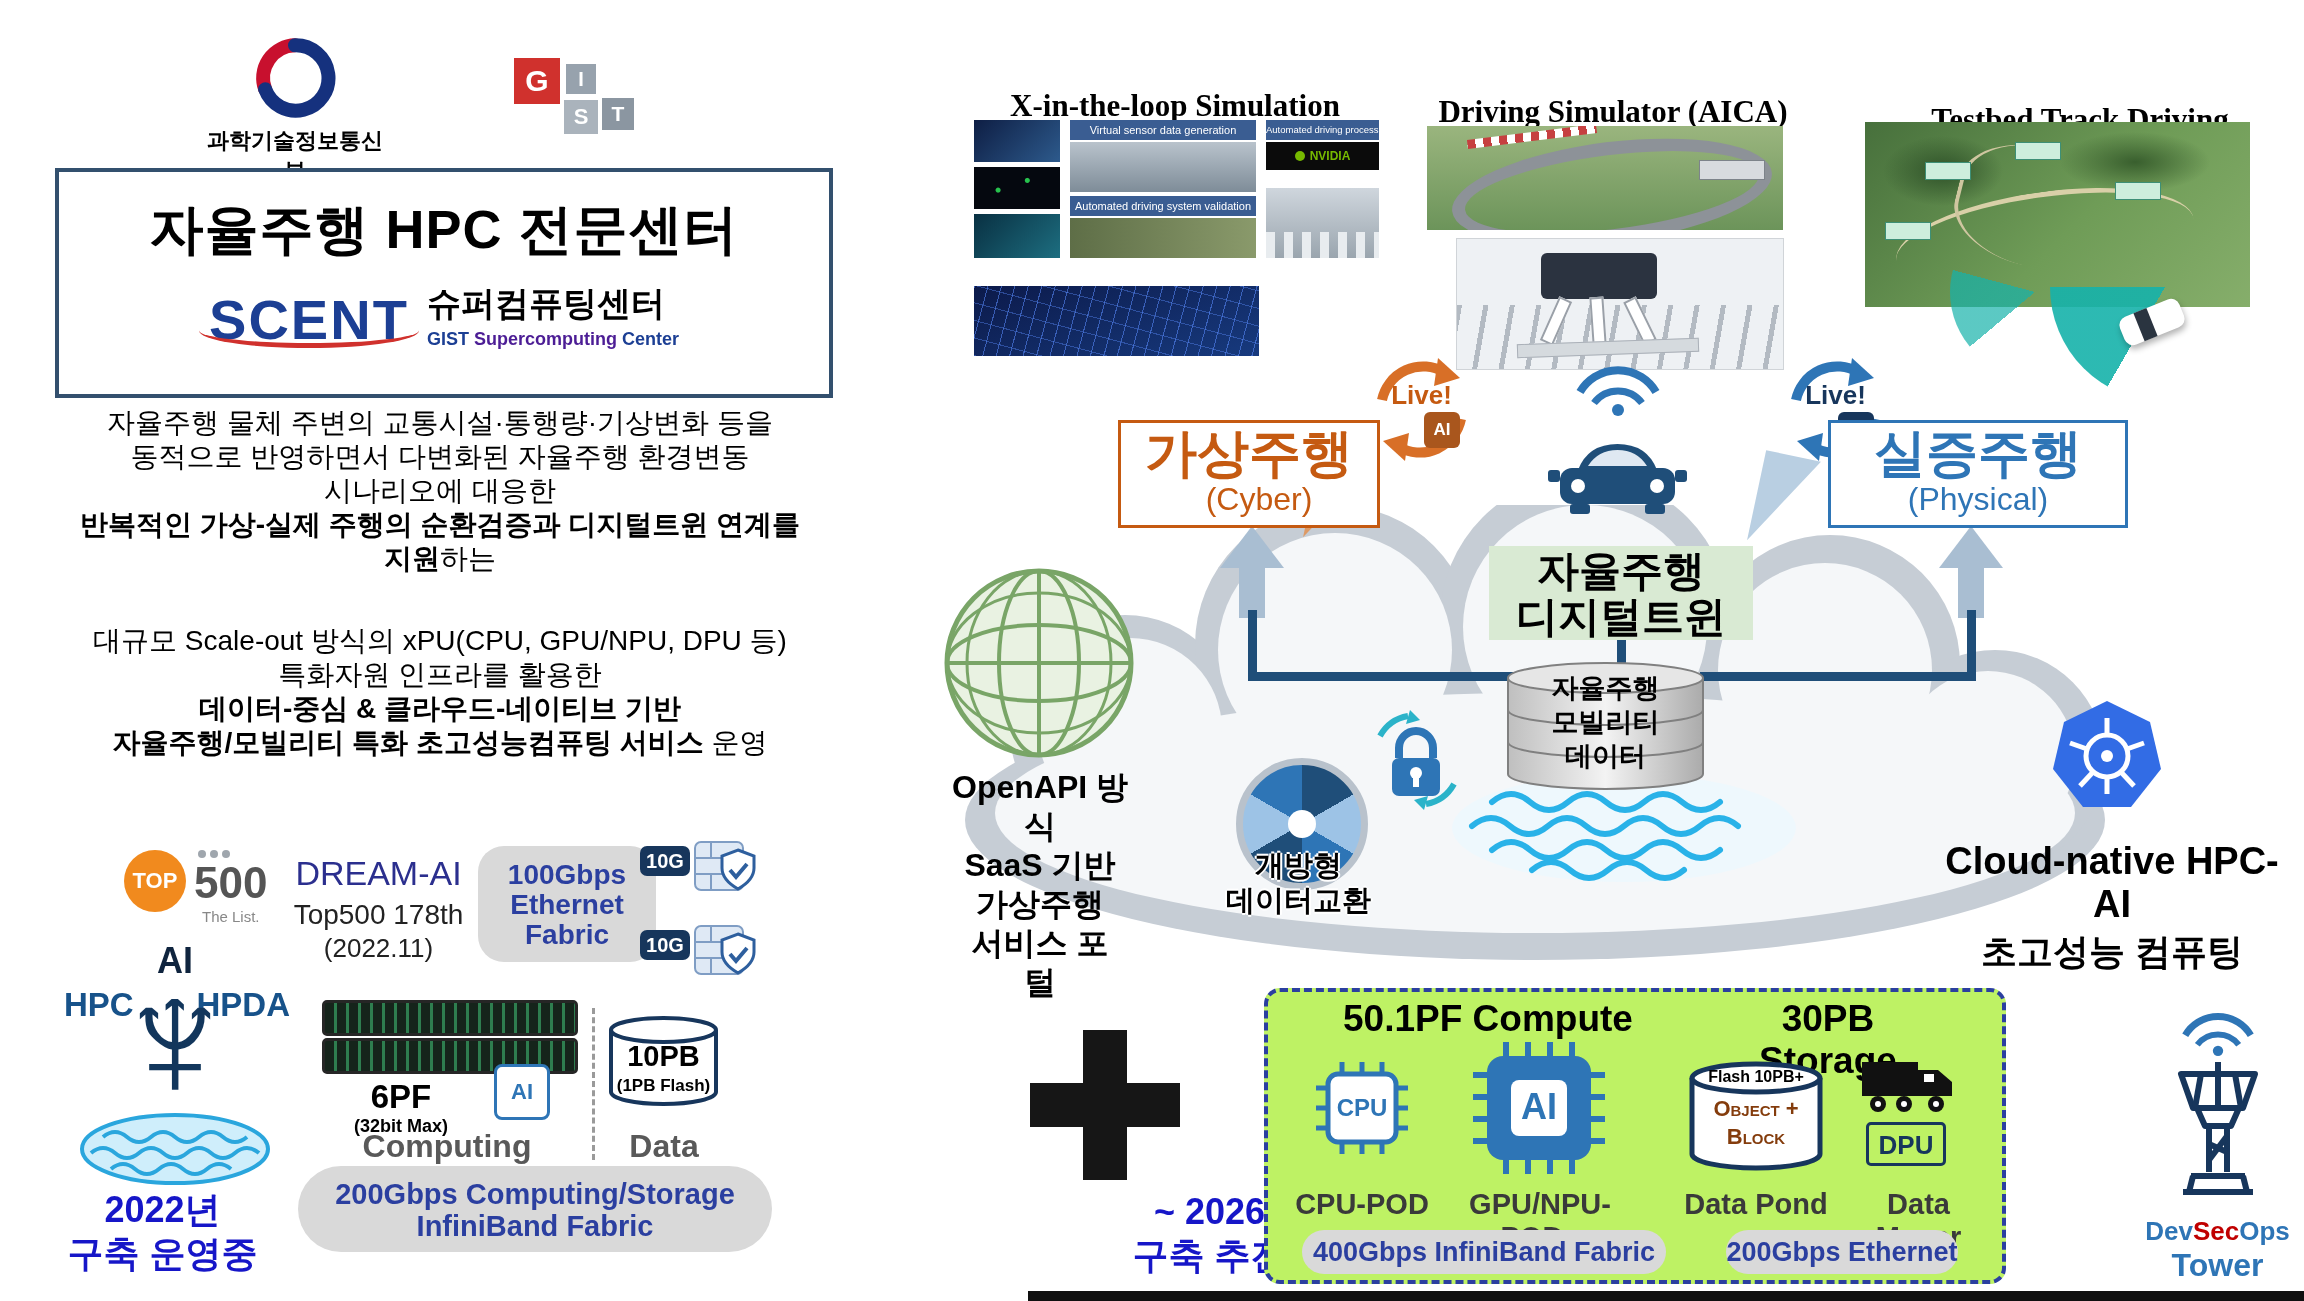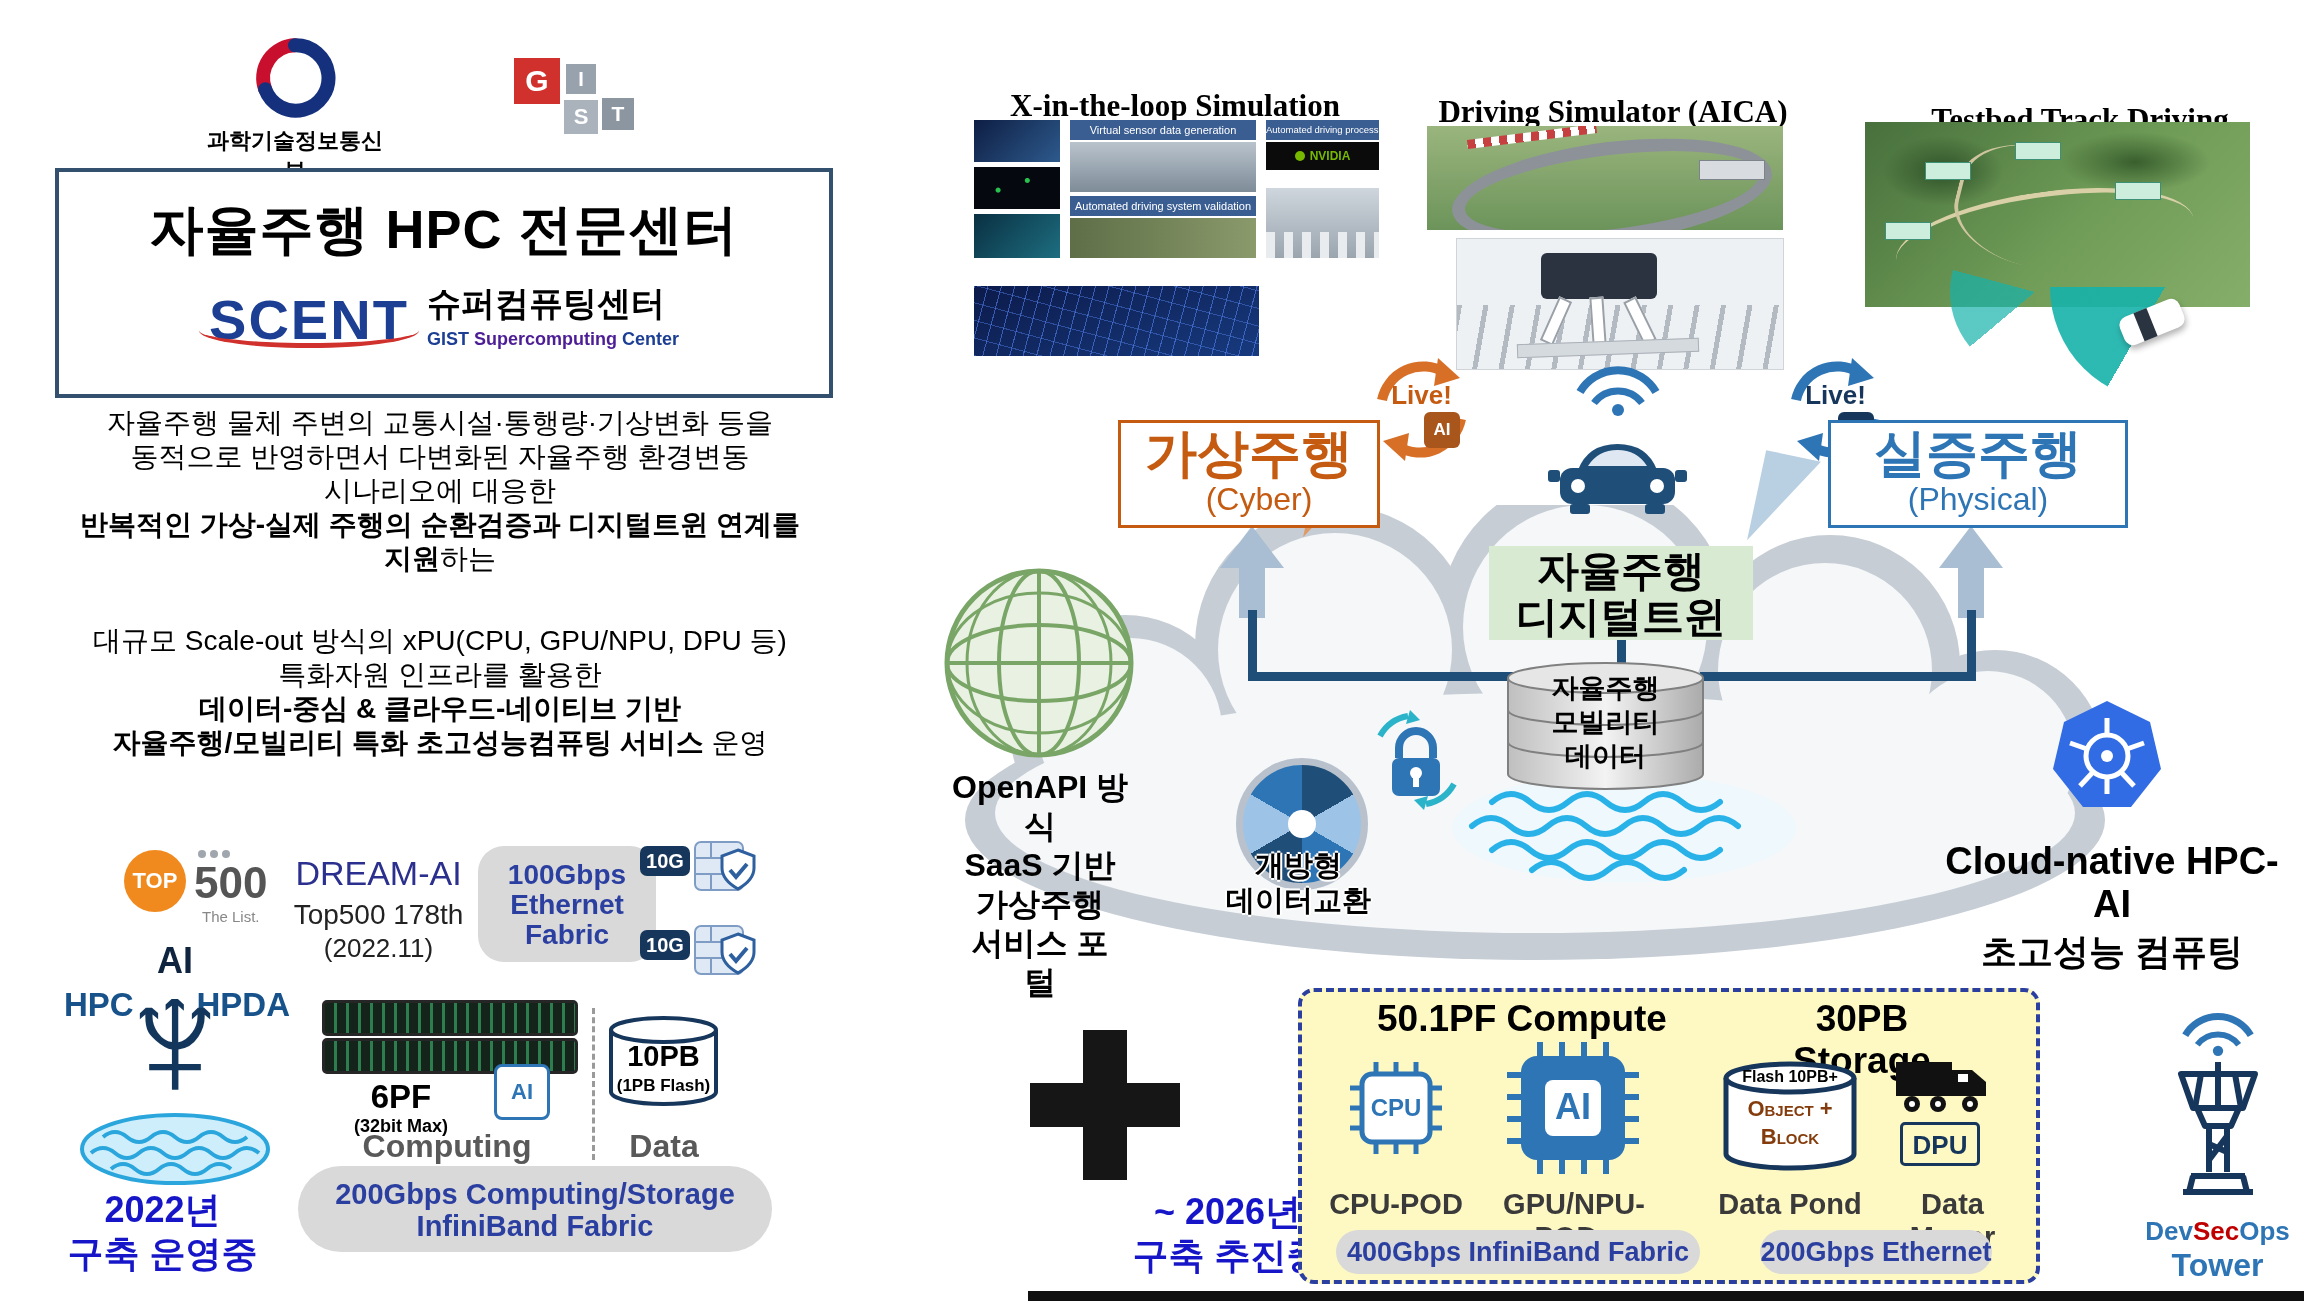--- a/index.html
+++ b/index.html
@@ -392,21 +392,21 @@
   <div class="abs" style="left:1030px;top:1030px;width:150px;height:150px;">
     <div style="position:absolute;left:53px;top:0;width:44px;height:150px;background:#161616;"></div>
     <div style="position:absolute;left:0;top:53px;width:150px;height:44px;background:#161616;"></div>
   </div>
 
   <div class="abs statusblue" style="left:1120px;top:1190px;width:215px;">
     <div>~ 2026년</div>
     <div>구축 추진중</div>
   </div>
 
-  <div class="abs" style="left:1298px;top:988px;width:742px;height:296px;border:4px dashed #2b3fa0;border-radius:16px;background:#fef9c3;box-sizing:border-box;z-index:2;">
+  <div class="abs" style="left:1264px;top:988px;width:742px;height:296px;border:4px dashed #2b3fa0;border-radius:16px;background:#bef264;box-sizing:border-box;z-index:2;">
     <div class="abs ctr" style="left:70px;top:6px;width:300px;font-size:37px;font-weight:800;">50.1PF Compute</div>
     <div class="abs ctr" style="left:445px;top:6px;width:230px;font-size:37px;font-weight:800;">30PB Storage</div>
 
     <svg class="abs" style="left:48px;top:70px;" width="92" height="92" viewBox="0 0 92 92">
       <g stroke="#2e75b6" stroke-width="5">
         <line x1="26" y1="0" x2="26" y2="12"></line>
           <line x1="46" y1="0" x2="46" y2="12"></line>
           <line x1="66" y1="0" x2="66" y2="12"></line>
         <line x1="26" y1="80" x2="26" y2="92"></line>
           <line x1="46" y1="80" x2="46" y2="92"></line>

